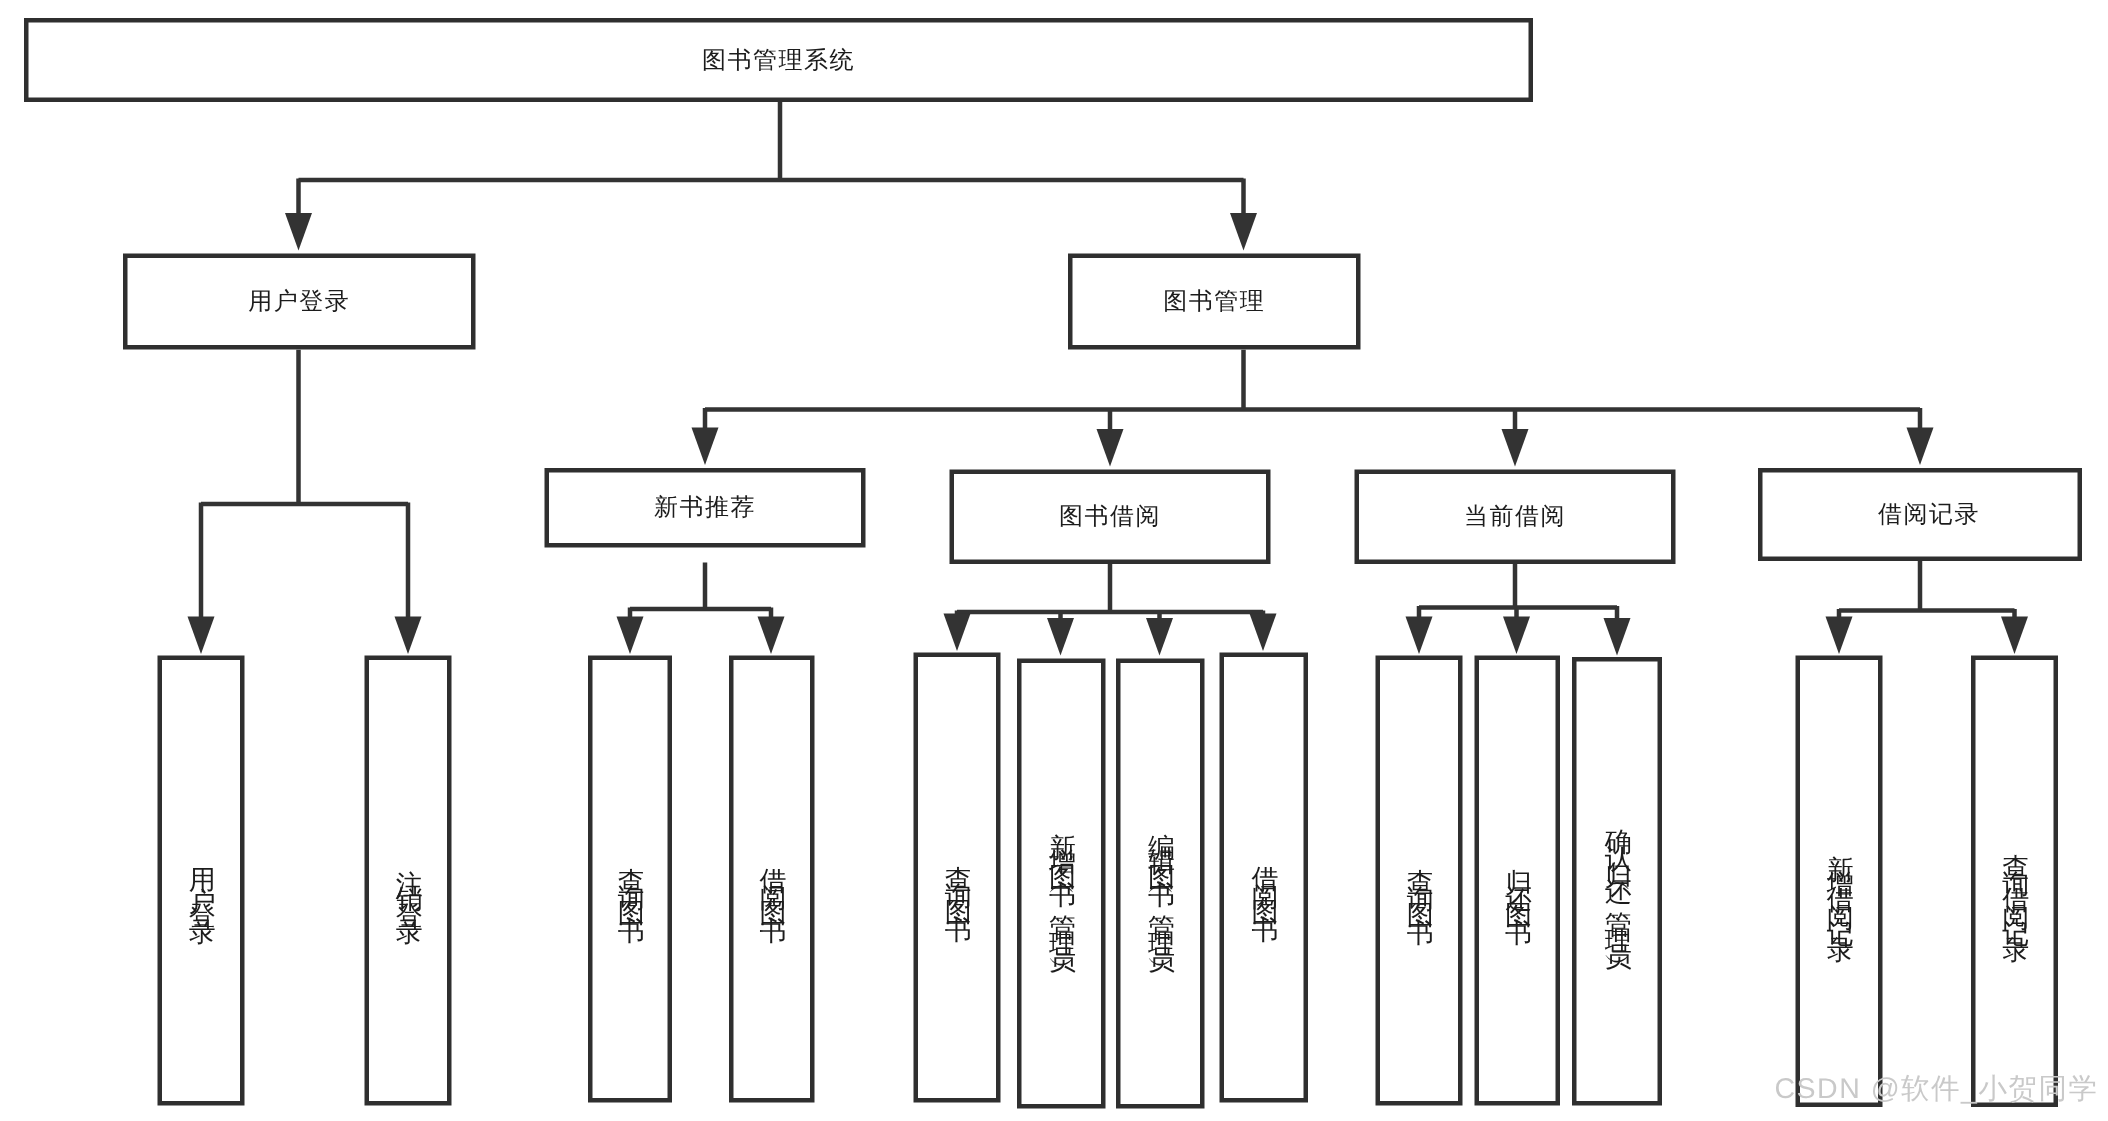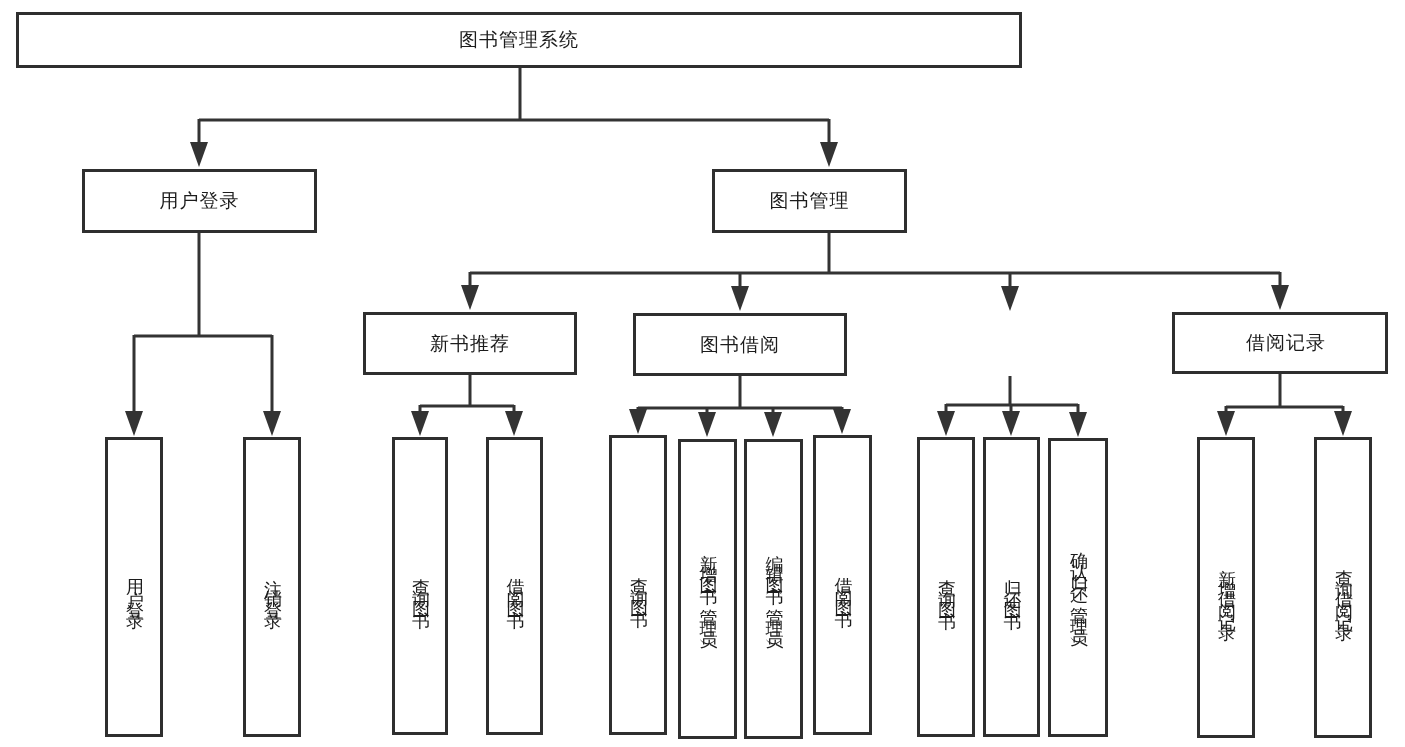--- a/index.html
+++ b/index.html
@@ -12,21 +12,21 @@
     overflow: hidden;
   }
   svg.connectors { position: absolute; left: 0; top: 0; }
   .hbox {
     position: absolute;
     background: #ffffff;
     border: 3px solid #2f2f2f;
     display: flex;
     align-items: center;
     justify-content: center;
-    font-size: 19px;
+    font-size: 16px;
     color: #1c1c1c;
     box-sizing: border-box;
     letter-spacing: 1px;
   }
   .vbox {
     position: absolute;
     background: #ffffff;
     border: 3px solid #2f2f2f;
     display: flex;
     align-items: center;
@@ -95,25 +95,28 @@
     <span>图书管理系统</span>
   </div>
 
   <div class="hbox" style="left:82px; top:169px; width:235px; height:64px;">
     <span>用户登录</span>
   </div>
   <div class="hbox" style="left:712px; top:169px; width:195px; height:64px;">
     <span>图书管理</span>
   </div>
 
-  <div class="hbox" style="left:363px; top:312px; width:214px; height:63px;">
+  <div class="hbox" style="left:363px; top:312px; width:214px; height:53px;">
     <span>新书推荐</span>
   </div>
   <div class="hbox" style="left:633px; top:313px; width:214px; height:63px;font-family:Liberation Serif, serif;">
     <span>图书借阅</span>
+  </div>
+  <div class="hbox" style="left:903px; top:313px; width:214px; height:63px;">
+    <span>当前借阅</span>
   </div>
   <div class="hbox" style="left:1172px; top:312px; width:216px; height:62px;padding-left:12px;">
     <span>借阅记录</span>
   </div>
 
   <div class="vbox" style="left:105px; top:437px; width:58px; height:300px;">
     <span class="vtext">用户登录</span>
   </div>
   <div class="vbox" style="left:243px; top:437px; width:58px; height:300px;">
     <span class="vtext">注销登录</span>
@@ -149,14 +152,15 @@
     <span class="vtext">确认归还（管理员）</span>
   </div>
 
   <div class="vbox" style="left:1197px; top:437px; width:58px; height:301px;">
     <span class="vtext">新增借阅记录</span>
   </div>
   <div class="vbox" style="left:1314px; top:437px; width:58px; height:301px;">
     <span class="vtext">查询借阅记录</span>
   </div>
 
+  <div class="watermark">CSDN @软件_小贺同学</div>
 
 </div>
 
 </body></html>

